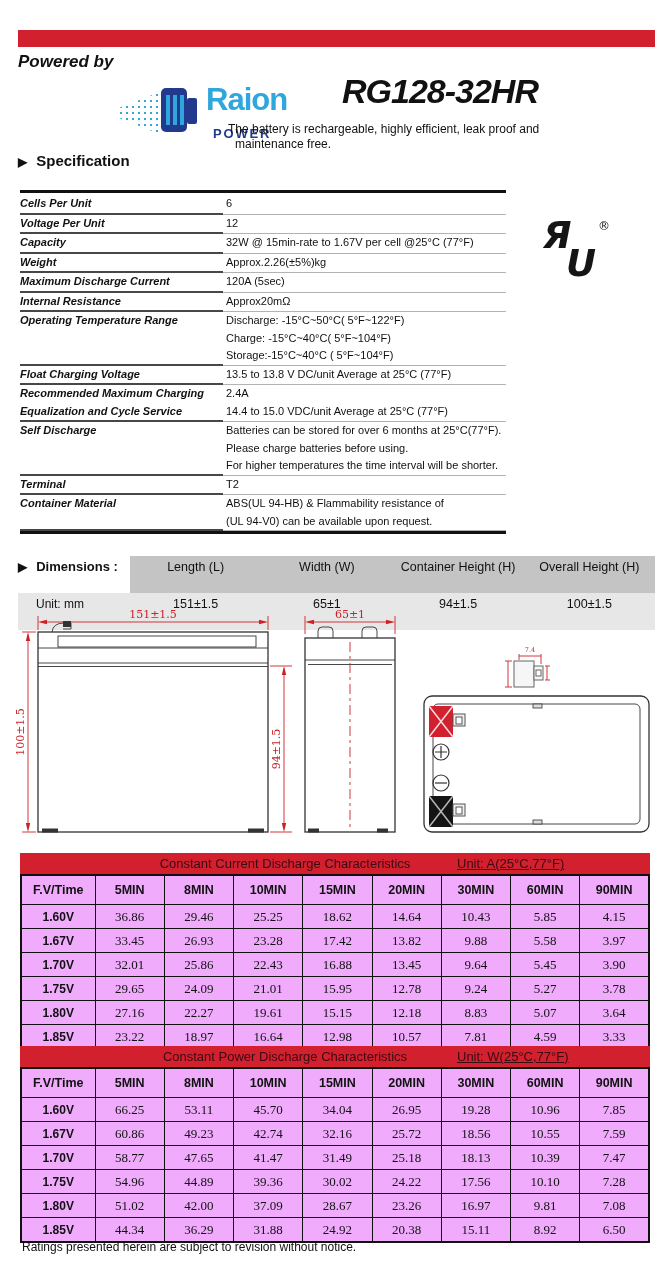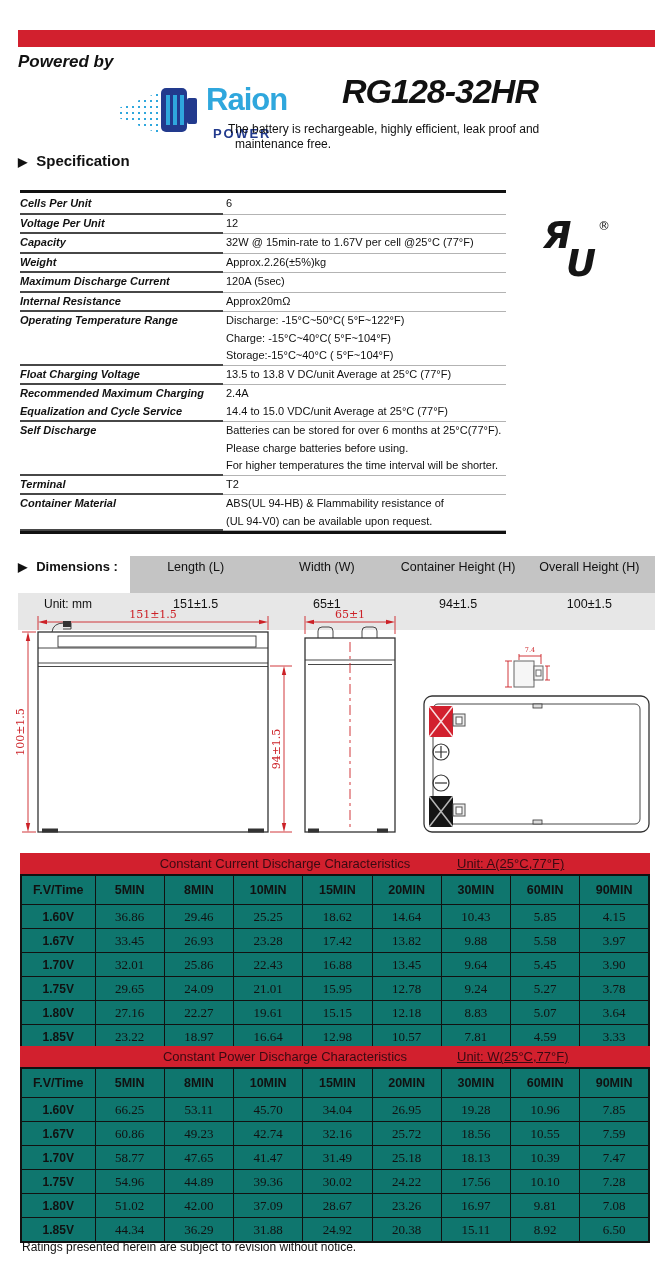--- a/index.html
+++ b/index.html
@@ -37,41 +37,41 @@
   .spec-col-label{width:203px;border-bottom:2px solid #474747;font-weight:bold;font-style:italic;}
   .spec-col-value{flex:1;border-bottom:1px solid #b3b3b3;padding-left:3px;}
   .spec-line{font-size:11px;line-height:17.5px;white-space:nowrap;}
 
   .ul-mark{position:absolute;left:542px;top:216px;}
 
   
   .dims-band{position:absolute;left:18px;top:556px;width:637px;}
   .dims-row{display:flex;height:37px;}
   .dim-first{width:112px;font-size:13px;font-weight:bold;line-height:22px;background:#fff;}
-  .dim-first2{width:112px;font-size:12px;line-height:22px;background:var(--dim-row-gray);padding-left:26px;box-sizing:border-box;}
+  .dim-first2{width:112px;font-size:12px;line-height:22px;background:var(--dim-row-gray);padding-left:18px;box-sizing:border-box;}
   .dim-hcell{flex:1;background:var(--dim-header-gray);text-align:center;font-size:12.5px;line-height:22px;}
   .dim-vcell{flex:1;background:var(--dim-row-gray);text-align:center;font-size:12.5px;line-height:22px;}
 
   .drawings{position:absolute;left:0;top:600px;}
   .dimtxt{font-family:"DejaVu Serif",serif;font-size:11px;fill:var(--drawing-red);}
   .dimtxt-sm{font-family:"DejaVu Serif",serif;font-size:6.5px;fill:var(--drawing-red);}
   .dline{stroke:var(--drawing-red);stroke-width:0.9;fill:none;}
   .darrow{fill:var(--drawing-red);}
   .bline{stroke:#333;stroke-width:1.3;fill:#fff;}
   .bline-thin{stroke:#333;stroke-width:0.9;fill:none;}
 
   
   .dc-table{position:absolute;left:20px;width:630px;}
   #dc-block-0{top:853px;} #dc-block-1{top:1046px;}
   .red-head{height:21px;background:var(--red);display:flex;align-items:center;
     font-size:13px;color:var(--table-header-text);}
   .red-title{padding-left:105px;width:320px;text-align:center;white-space:nowrap;}
   .red-unit{margin-left:12px;text-decoration:underline;white-space:nowrap;}
   table.dc-grid{width:630px;border-collapse:collapse;table-layout:fixed;
-    border:2px solid #111;background:#0f766e;}
+    border:2px solid #111;background:#f0abfc;}
   table.dc-grid th{border:1.5px solid #111;height:26px;font-size:12.5px;font-weight:bold;}
   table.dc-grid td{border:1.5px solid #111;height:21px;text-align:center;
     font-family:"Liberation Serif",serif;font-size:13px;}
   table.dc-grid td.rowhead{font-family:"Liberation Sans",sans-serif;font-size:12px;font-weight:bold;}
 
   .footer-note{position:absolute;left:22px;top:1240px;font-size:12px;}
 </style>
 </head>
 <body style="--red: #d2202e; --logo-blue: #2fa7dd; --logo-navy: #223a8d; --drawing-red: #cc2127; --dim-header-gray: #c4c4c4; --dim-row-gray: #e7e7e7; --table-header-text: #3a0a12;">
 

